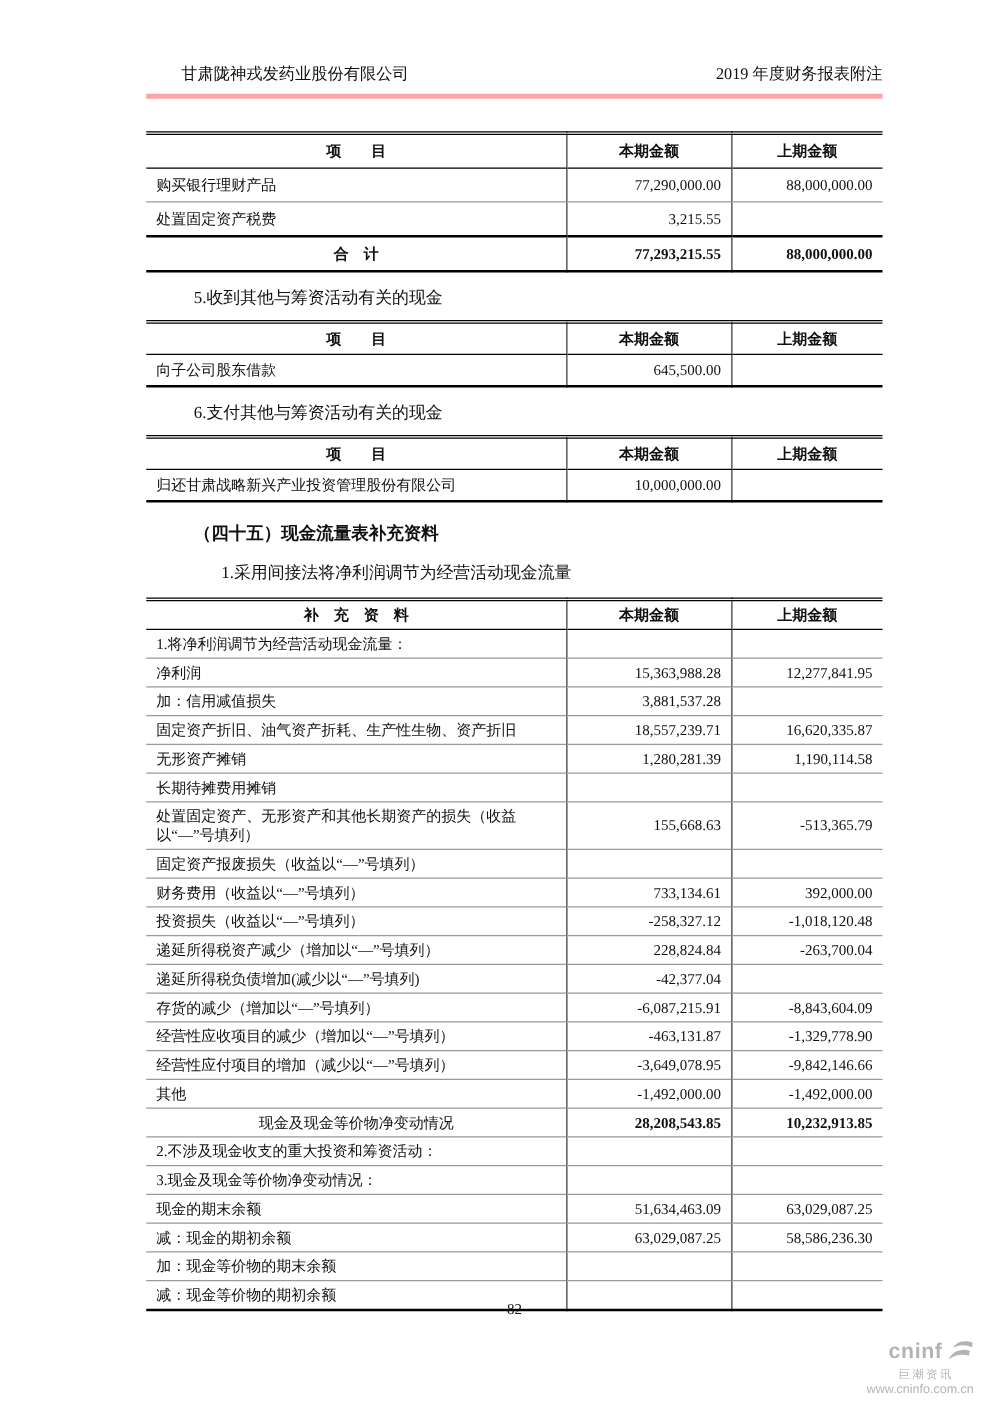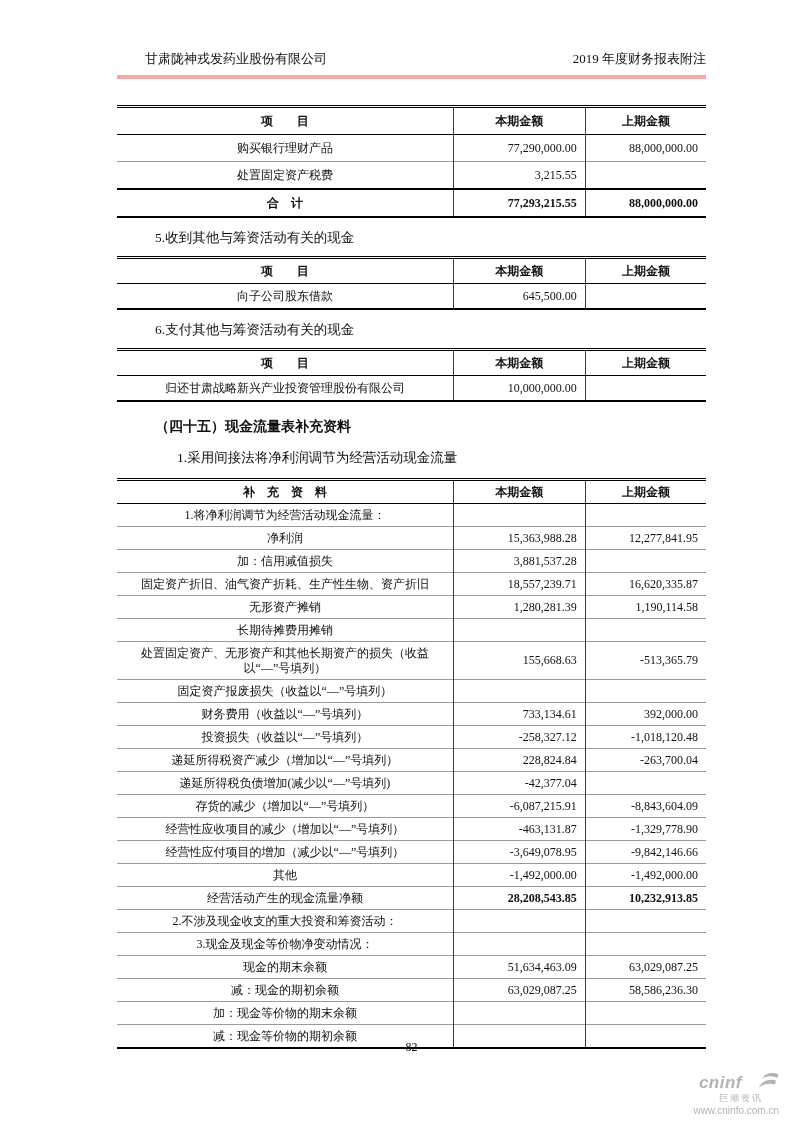--- a/index.html
+++ b/index.html
@@ -20,21 +20,21 @@
   
   table { width:100%; border-collapse:collapse; table-layout:fixed;
           border-top:3px double #000; border-bottom:2.5px solid #000; font-size:12px; }
   col.c-item  { width:57.1%; }
   col.c-cur   { width:22.4%; }
   col.c-prior { width:20.5%; }
   th { font-weight:bold; text-align:center; border-bottom:1.2px solid #000; }
   th, td { padding:4px 8px; line-height:16px; height:16px; overflow:hidden; }
   td + td, th + th { border-left:1px solid #3a3a3a; }
   tbody tr + tr td { border-top:1px solid #9a9a9a; }
-  td.c1  { text-align:center; }
+  td.c1  { text-align:left; }
   td.num { text-align:right; font-variant-numeric:tabular-nums;padding-left:16px; }
   td.ctr { text-align:center; }
   td.ind { padding-left:36px; }
   .bold  { font-weight:bold; }
   tr.total-row td { border-top:2px solid #000; font-weight:bold; }
 
   .tbl-small { margin-top:26px; }
   .tbl-small th, .tbl-small td { padding:5px 8px; }
 
   
@@ -43,21 +43,21 @@
   .sec45-sub { font-size:13.5px; margin:13px 0 11px 60px; }
 
   .tbl-big { }
   .tbl-big th, .tbl-big td { padding:3.5px 8px; line-height:15px; height:15px; }
 
   
   .page-number { position:absolute; left:117px; top:1040px; width:589px;
                  text-align:center; font-size:12px; }
   .cninfo-logo { position:absolute; right:14px; top:1072px; text-align:right;
                  color:#b3b3b3; font-family:"Liberation Sans","DejaVu Sans",sans-serif; line-height:1; }
-  .cninfo-logo .brand-row { display:flex; align-items:center; justify-content:flex-end; gap:16px;font-style:italic; }
+  .cninfo-logo .brand-row { display:flex; justify-content:flex-end; gap:4px; }
   .cninfo-logo .brand { font-size:17px; font-weight:bold; letter-spacing:0.5px; }
   .cninfo-logo .cn-name { font-size:9px; letter-spacing:2px; margin-top:1px; margin-right:16px; }
   .cninfo-logo .url { font-size:10px; margin-top:3px; }
 </style>
 </head>
 <body>
 
 <div class="page">
   <div class="content">
 
@@ -237,21 +237,21 @@
           <td class="c1 ind">经营性应付项目的增加（减少以“—”号填列）</td>
           <td class="num">-3,649,078.95</td>
           <td class="num">-9,842,146.66</td>
         </tr>
         <tr>
           <td class="c1 ind">其他</td>
           <td class="num">-1,492,000.00</td>
           <td class="num">-1,492,000.00</td>
         </tr>
         <tr>
-          <td class="ctr">经营活动产生的现金流量净额</td>
+          <td class="ctr">现金及现金等价物净变动情况</td>
           <td class="num bold">28,208,543.85</td>
           <td class="num bold">10,232,913.85</td>
         </tr>
         <tr>
           <td class="c1">2.不涉及现金收支的重大投资和筹资活动：</td>
           <td class="num"></td>
           <td class="num"></td>
         </tr>
         <tr>
           <td class="c1">3.现金及现金等价物净变动情况：</td>

